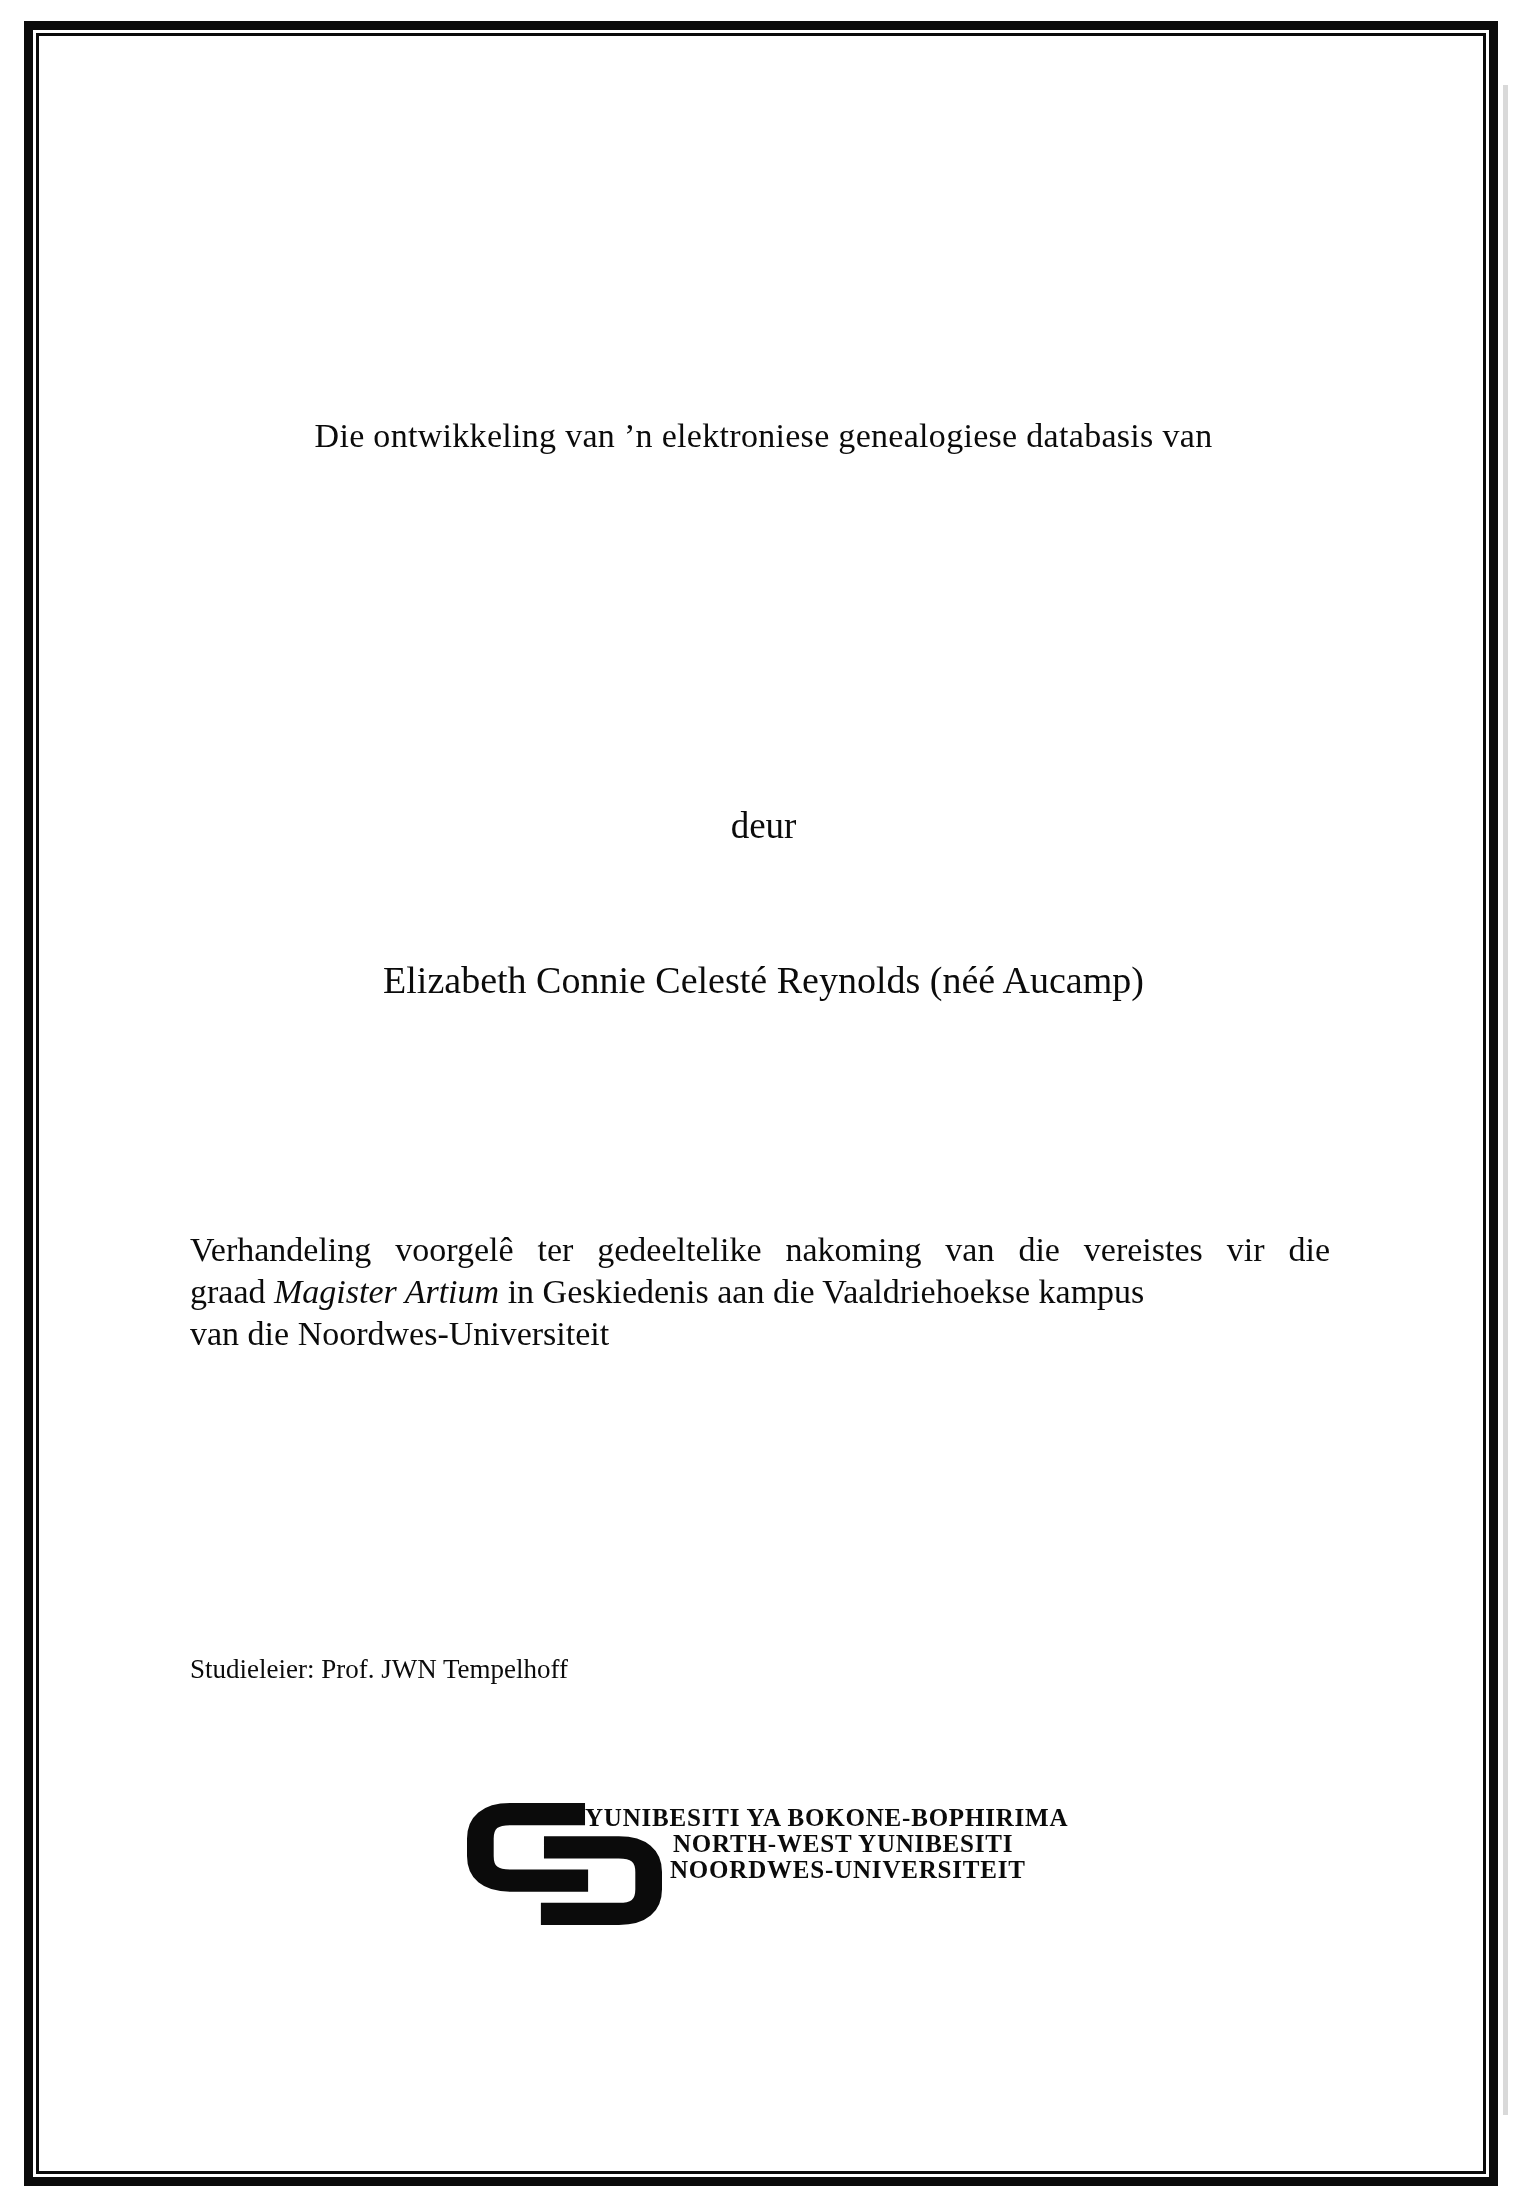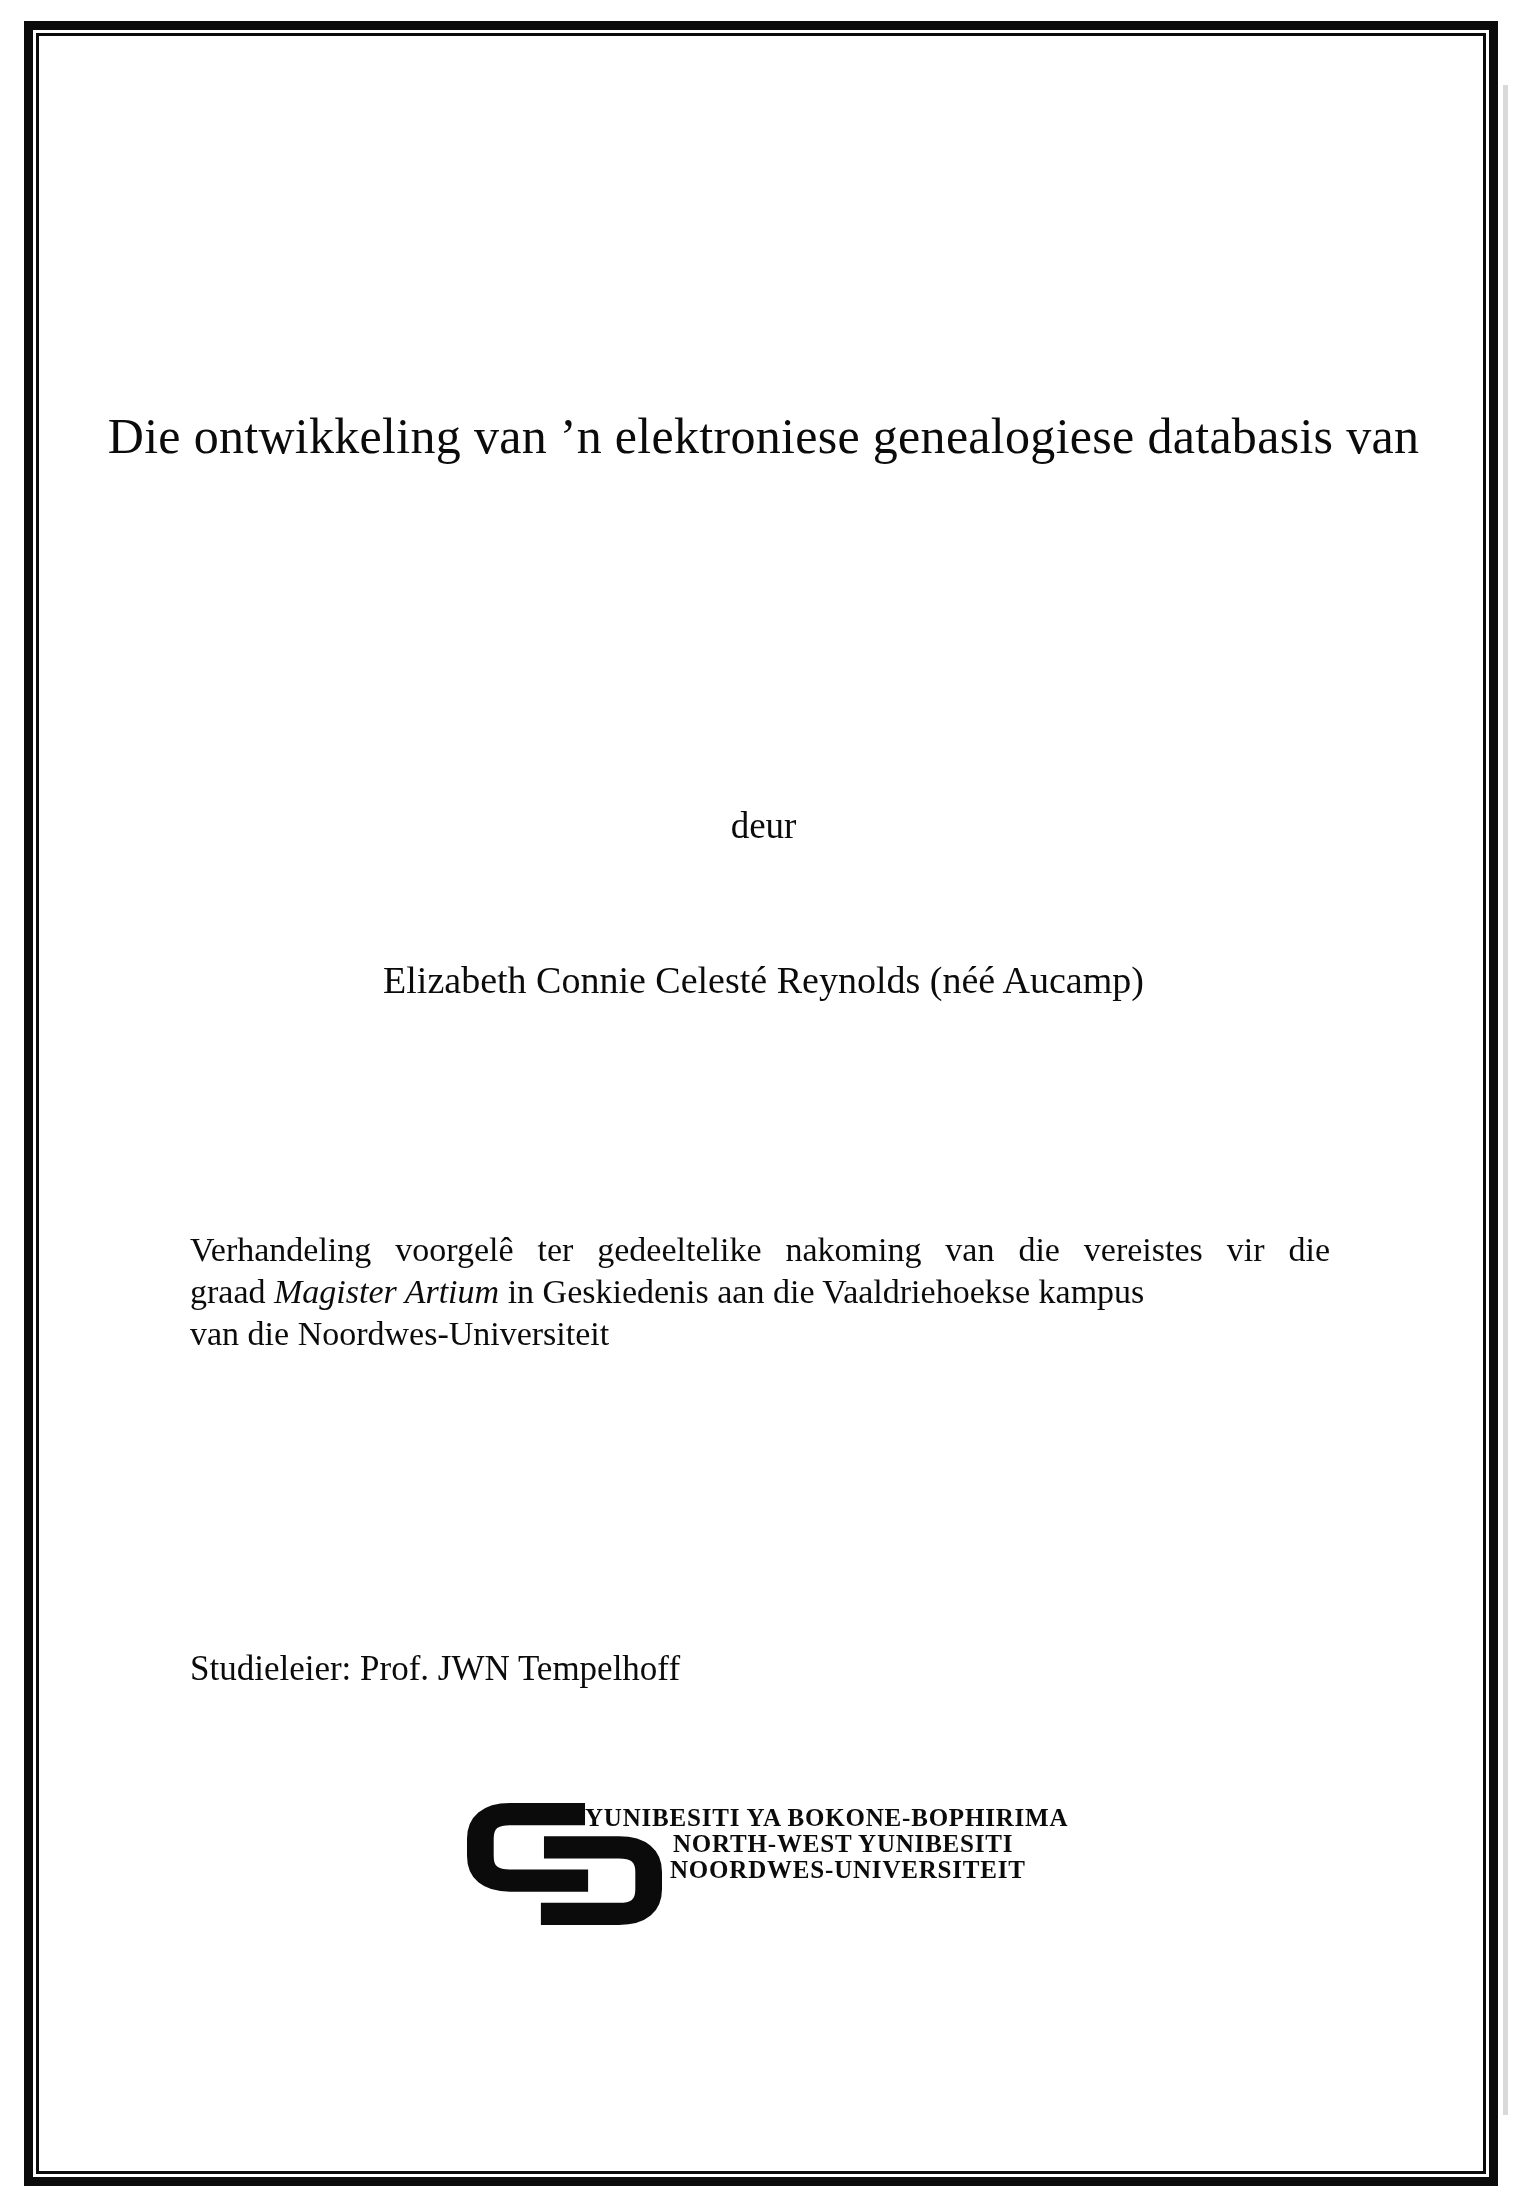--- a/index.html
+++ b/index.html
@@ -22,40 +22,40 @@
   }
   .scan-edge {
     position:absolute; left:1503px; top:85px; width:5px; height:2030px;
     background:#8a8a8a; opacity:.32;
   }
   .abs { position:absolute; left:0; right:0; }
   .centered { text-align:center; }
 
   .thesis-title {
     top:398px;
-    font-size:50px; line-height:76px; letter-spacing:.3px;
+    font-size:34px; line-height:76px; letter-spacing:.3px;
   }
   .byline {
     top:806px;
     font-size:37px; line-height:40px;
   }
   .author {
     top:958px;
     font-size:38px; line-height:44px;
   }
   .statement {
     position:absolute; left:190px; top:1222px; width:1140px;
     font-size:34px; line-height:42px;margin-top:7px;
   }
   .statement .justified {
     text-align:justify; text-align-last:justify;
   }
   .supervisor-block {
     position:absolute; left:190px; top:1646px;
-    font-size:35px; line-height:46px;
+    font-size:27px; line-height:46px;
   }
   .nwu-logo { position:absolute; left:467px; top:1801px; width:700px; height:140px; }
   .nwu-mark { position:absolute; left:0; top:2px; width:195px; height:122px; }
   .nwu-text {
     position:absolute; left:118px; top:4px;
     font-family:Liberation Serif, serif;
     font-weight:700; font-size:25px; line-height:26px;
     letter-spacing:.8px; white-space:nowrap; color:#0b0b0b;
   }
   .nwu-text .l2 { margin-left:88px; }

